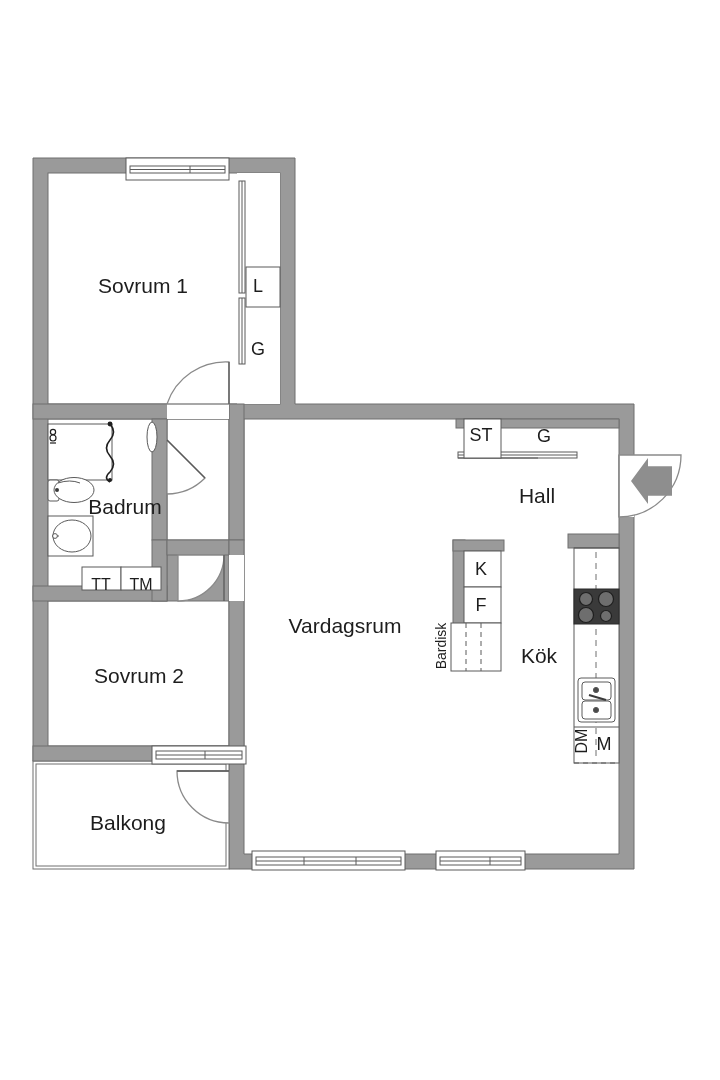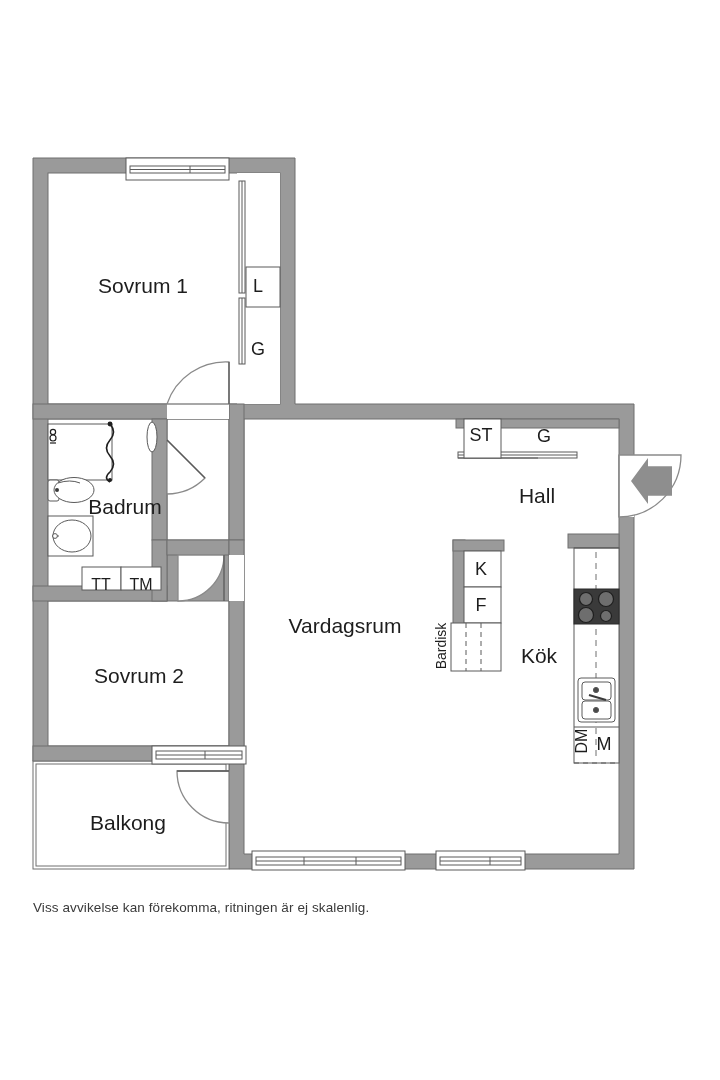--- a/index.html
+++ b/index.html
@@ -240,15 +240,14 @@
     <text class="cab-label tiny" x="141" y="586">TM</text>
     <text class="cab-label" x="481" y="570">K</text>
     <text class="cab-label" x="481" y="606">F</text>
     <text class="cab-label tiny" x="583" y="741" transform="rotate(-90 583 741)">DM</text>
     <text class="cab-label" x="604" y="745">M</text>
     <text class="vert-label" x="442" y="646" transform="rotate(-90 442 646)">Bardisk</text>
   </g>
 
 </svg>
 
-<div id="caption">Viss avvikelse kan förekomma, ritningen är ej skalenlig.</div>
 
 </div>
 
 </body></html>

